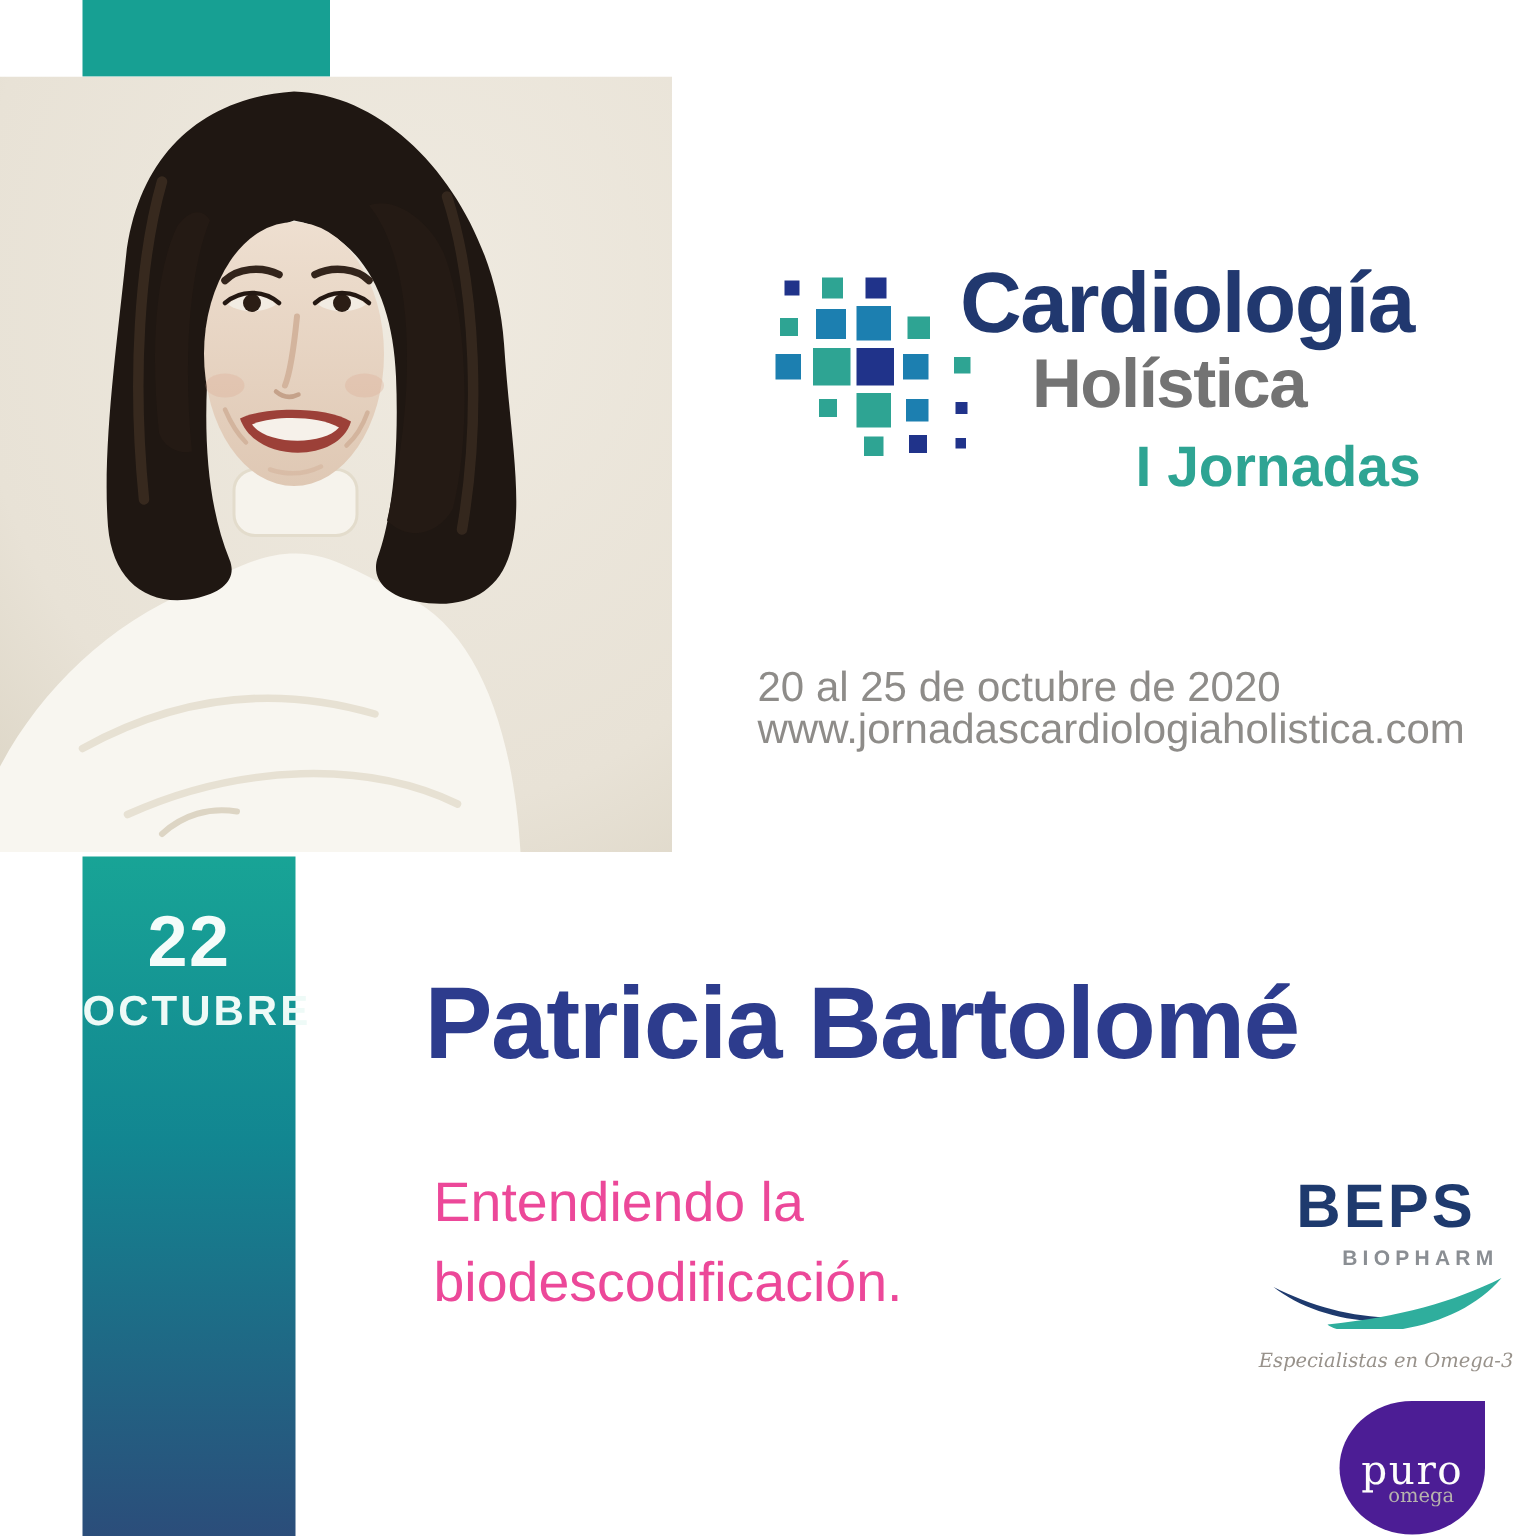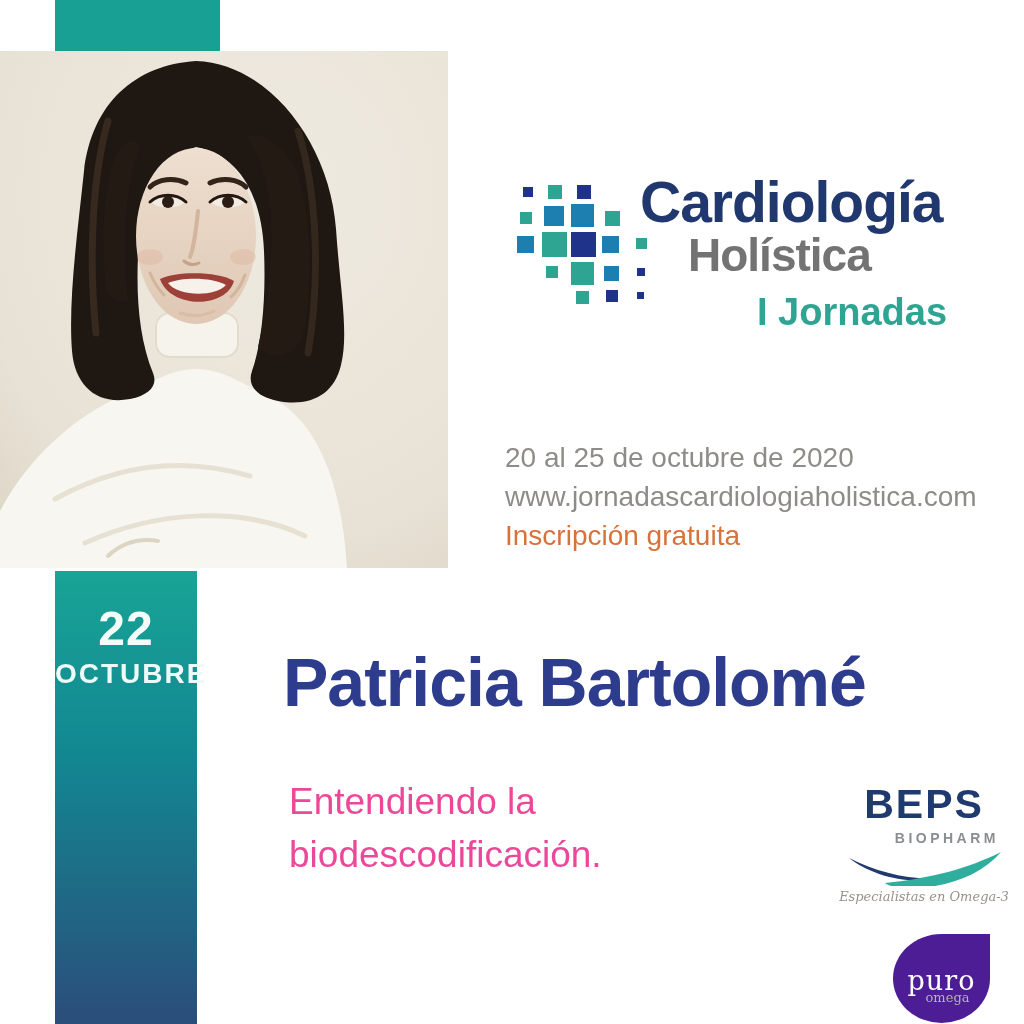--- a/index.html
+++ b/index.html
@@ -20,32 +20,32 @@
   }
   .day-num{margin-top:34px;text-align:center;color:#f4fcfa;font-size:48px;font-weight:bold;letter-spacing:1px;line-height:1;}
   .day-month{text-align:center;color:#eefaf7;font-size:28px;font-weight:bold;letter-spacing:2px;margin-top:5px;}
   
   .heart{position:absolute;left:505px;top:180px;width:150px;height:126px;}
   .hpx{position:absolute;}
   .brand-l1{position:absolute;left:640px;top:174px;font-size:57px;font-weight:bold;color:#21386f;letter-spacing:-1px;line-height:1;}
   .brand-l2{position:absolute;left:688px;top:232px;font-size:46px;font-weight:bold;color:#737373;letter-spacing:-1px;line-height:1;}
   .brand-l3{position:absolute;left:757px;top:293px;font-size:38px;font-weight:600;color:#2ea493;line-height:1;}
   
-  .info{position:absolute;left:505px;top:444px;display:flex;flex-direction:column;gap:11px;}
+  .info{position:absolute;left:505px;top:444px;display:flex;flex-direction:column;}
   .info div{font-size:28px;color:#8e8c89;line-height:1;}
   .info .info-reg{color:#d8713a;}
   
   .speaker{position:absolute;left:283px;top:648px;margin:0;font-size:68px;font-weight:bold;color:#2d3c8d;letter-spacing:-1px;line-height:1;}
   .talk{position:absolute;left:285px;top:772px;margin:4px;font-size:37px;color:#ec4899;line-height:1.42;white-space:pre-line;}
   
   .beps{position:absolute;left:845px;top:784px;width:158px;display:flex;flex-direction:column;align-items:center;}
   .beps-name{font-size:41px;font-weight:bold;color:#1e3a6e;letter-spacing:2px;line-height:1;text-align:right;}
   .beps-sub{font-size:14px;font-weight:bold;color:#8a8e93;letter-spacing:3.5px;align-self:flex-end;margin-top:6px;margin-right:4px;line-height:1;}
   .beps-swoosh{margin-top:1px;}
-  .beps-tagline{font-family:"DejaVu Serif",serif;font-style:italic;font-size:13px;color:#98928b;margin-top:3px;white-space:nowrap;text-align:center;}
+  .beps-tagline{font-family:"DejaVu Serif",serif;font-style:italic;font-size:13px;color:#98928b;margin-top:14px;white-space:nowrap;text-align:center;}
   
   .puro{position:absolute;left:893px;top:934px;}
   .puro-drop{
     width:97px;height:89px;background:#4c1d95;border-radius:50% 0 50% 50%;
     display:flex;flex-direction:column;align-items:center;justify-content:center;
     padding-top:16px;box-sizing:border-box;
   }
   .puro-name{font-family:"DejaVu Serif",serif;color:#fdfdfc;font-size:27px;letter-spacing:1px;line-height:0.9;}
   .puro-sub{font-family:"DejaVu Serif",serif;color:#b7b3ad;font-size:13px;margin-top:-2px;margin-left:12px;line-height:1;}
 </style>
@@ -144,21 +144,20 @@
       <div class="hpx" style="left: 101px; top: 110px; width: 12px; height: 12px; background: rgb(32, 51, 138);"></div>
       <div class="hpx" style="left: 132px; top: 112px; width: 7px; height: 7px; background: rgb(32, 51, 138);"></div>
     </div>
   <div class="brand-l1">Cardiología</div>
   <div class="brand-l2">Holística</div>
   <div class="brand-l3">I Jornadas</div>
 
   <div class="info">
     <div class="info-dates">20 al 25 de octubre de 2020</div>
     <div class="info-web">www.jornadascardiologiaholistica.com</div>
-    <div class="info-reg" style="color: rgb(216, 113, 58);">Inscripción gratuita</div>
   </div>
 
   <div class="left-col">
     <div class="day-num">22</div>
     <div class="day-month">OCTUBRE</div>
   </div>
 
   <h1 class="speaker">Patricia Bartolomé</h1>
   <p class="talk">Entendiendo la
 biodescodificación.</p>

